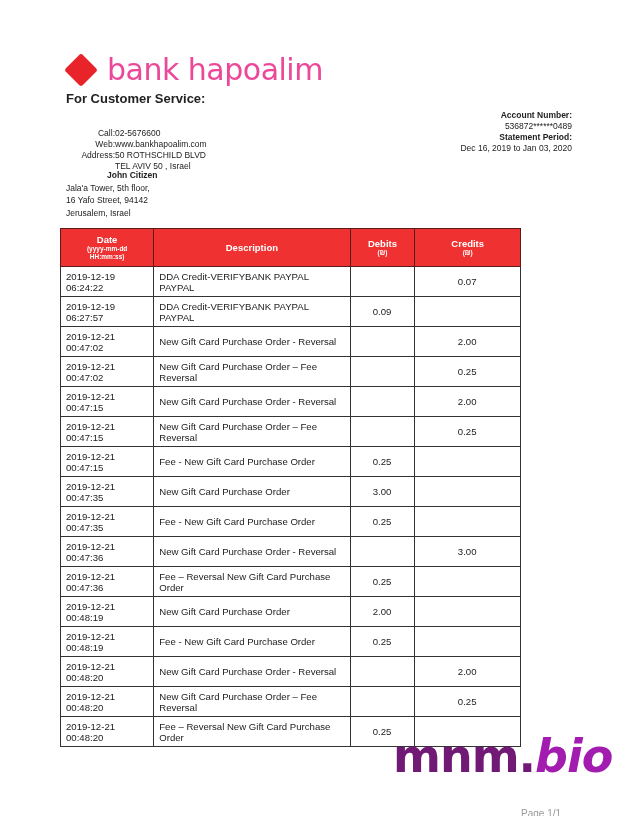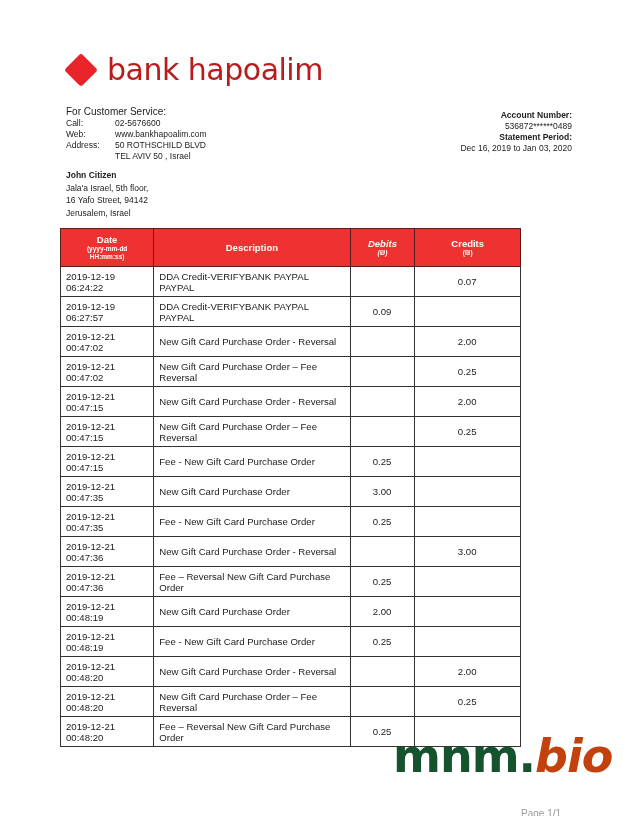--- a/index.html
+++ b/index.html
@@ -1,44 +1,44 @@
 <!DOCTYPE html>
 <html><head>
 <meta charset="utf-8">
 <style>
   html, body { margin: 0; padding: 0; background: #ffffff; }
   body { width: 631px; height: 816px; position: relative; overflow: hidden;
          font-family: "Liberation Sans", sans-serif; color: #222; }
   .logo { position: absolute; left: 64px; top: 52px; display: flex; align-items: center; }
   .logo-diamond { width: 24px; height: 24px; background: #e8242a; transform: rotate(45deg);
                   border-radius: 3px; margin-left: 5px; margin-right: 14px; }
-  .logo-text { font-family: "DejaVu Sans", sans-serif; font-size: 30px; color: #b91c1c;
+  .logo-text { font-family: "DejaVu Sans", sans-serif; font-size: 30px; color: #ec4899;
                letter-spacing: -0.5px; line-height: 36px; }
-  .cs-title { position: absolute; left: 66px; top: 106px; font-size: 10px; font-weight: normal; }
-  .contact { position: absolute; left: 66px; top: 118px; font-size: 8.5px; line-height: 11px; }
+  .cs-title { position: absolute; left: 66px; top: 91px; font-size: 13px; font-weight: bold; }
+  .contact { position: absolute; left: 66px; top: 128px; font-size: 8.5px; line-height: 11px; text-align: right; }
   .contact .row { display: flex; }
   .contact .lab { width: 49px; }
   .customer { position: absolute; left: 66px; top: 169px; font-size: 8.5px; line-height: 12.5px; }
-  .customer .name { font-weight: bold; }
+  .customer .name { font-weight: bold; margin-left: 41px; }
   .account { position: absolute; right: 59px; top: 110px; font-size: 8.5px; line-height: 11px; text-align: right; }
   .account .b { font-weight: bold; }
   table.tx { position: absolute; left: 60px; top: 228px; border-collapse: collapse; width: 461px;
              font-size: 9.6px; }
   table.tx th { background: #ef3131; color: #fff; font-weight: bold; text-align: center;
                 border: 1px solid #5a1b1b; height: 37px; padding: 0; vertical-align: middle; }
   table.tx th .main { font-size: 9.5px; display: block; }
   table.tx th .sub { font-size: 6.5px; display: block; line-height: 8px; }
   table.tx td { border: 1px solid #333; padding: 1px 5px; height: 27px; line-height: 11px;
                 vertical-align: middle; color: #222; }
   table.tx td.num { text-align: center; padding-right: 6px; }
-  .c-date { width: 95px; } .c-desc { width: 203px; margin-left: 44px; } .c-deb { width: 66px; font-style: italic; } .c-cred { width: 109px; }
+  .c-date { width: 95px; } .c-desc { width: 203px; margin-left: 44px; } .c-deb { width: 66px; } .c-cred { width: 109px; }
   .watermark { position: absolute; left: 393px; top: 728px; font-family: "DejaVu Sans", sans-serif;
                font-size: 46px; font-weight: bold; line-height: 56px; letter-spacing: -1px; }
-  .watermark .w1 { color: #14532d; }
-  .watermark .w2 { color: #c2410c; font-style: italic; }
+  .watermark .w1 { color: #701a75; }
+  .watermark .w2 { color: #a21caf; font-style: italic; }
   .page-num { position: absolute; left: 521px; top: 808px; font-size: 10px; color: #9a9a9a; }
 </style>
 </head>
 <body>
 
 <div class="logo">
   <div class="logo-diamond"></div>
   <div class="logo-text">bank hapoalim</div>
 </div>
 
@@ -57,21 +57,21 @@
     <span>50 ROTHSCHILD BLVD</span>
   </div>
   <div class="row">
     <span class="lab"></span>
     <span>TEL AVIV 50 , Israel</span>
   </div>
 </div>
 
 <div class="customer">
   <div class="name">John Citizen</div>
-  <div>Jala'a Israel, 5th floor,</div>
+  <div>Jala'a Tower, 5th floor,</div>
   <div>16 Yafo Street, 94142</div>
   <div>Jerusalem, Israel</div>
 </div>
 
 <div class="account">
   <div class="b">Account Number:</div>
   <div>536872******0489</div>
   <div class="b">Statement Period:</div>
   <div>Dec 16, 2019 to Jan 03, 2020</div>
 </div>

